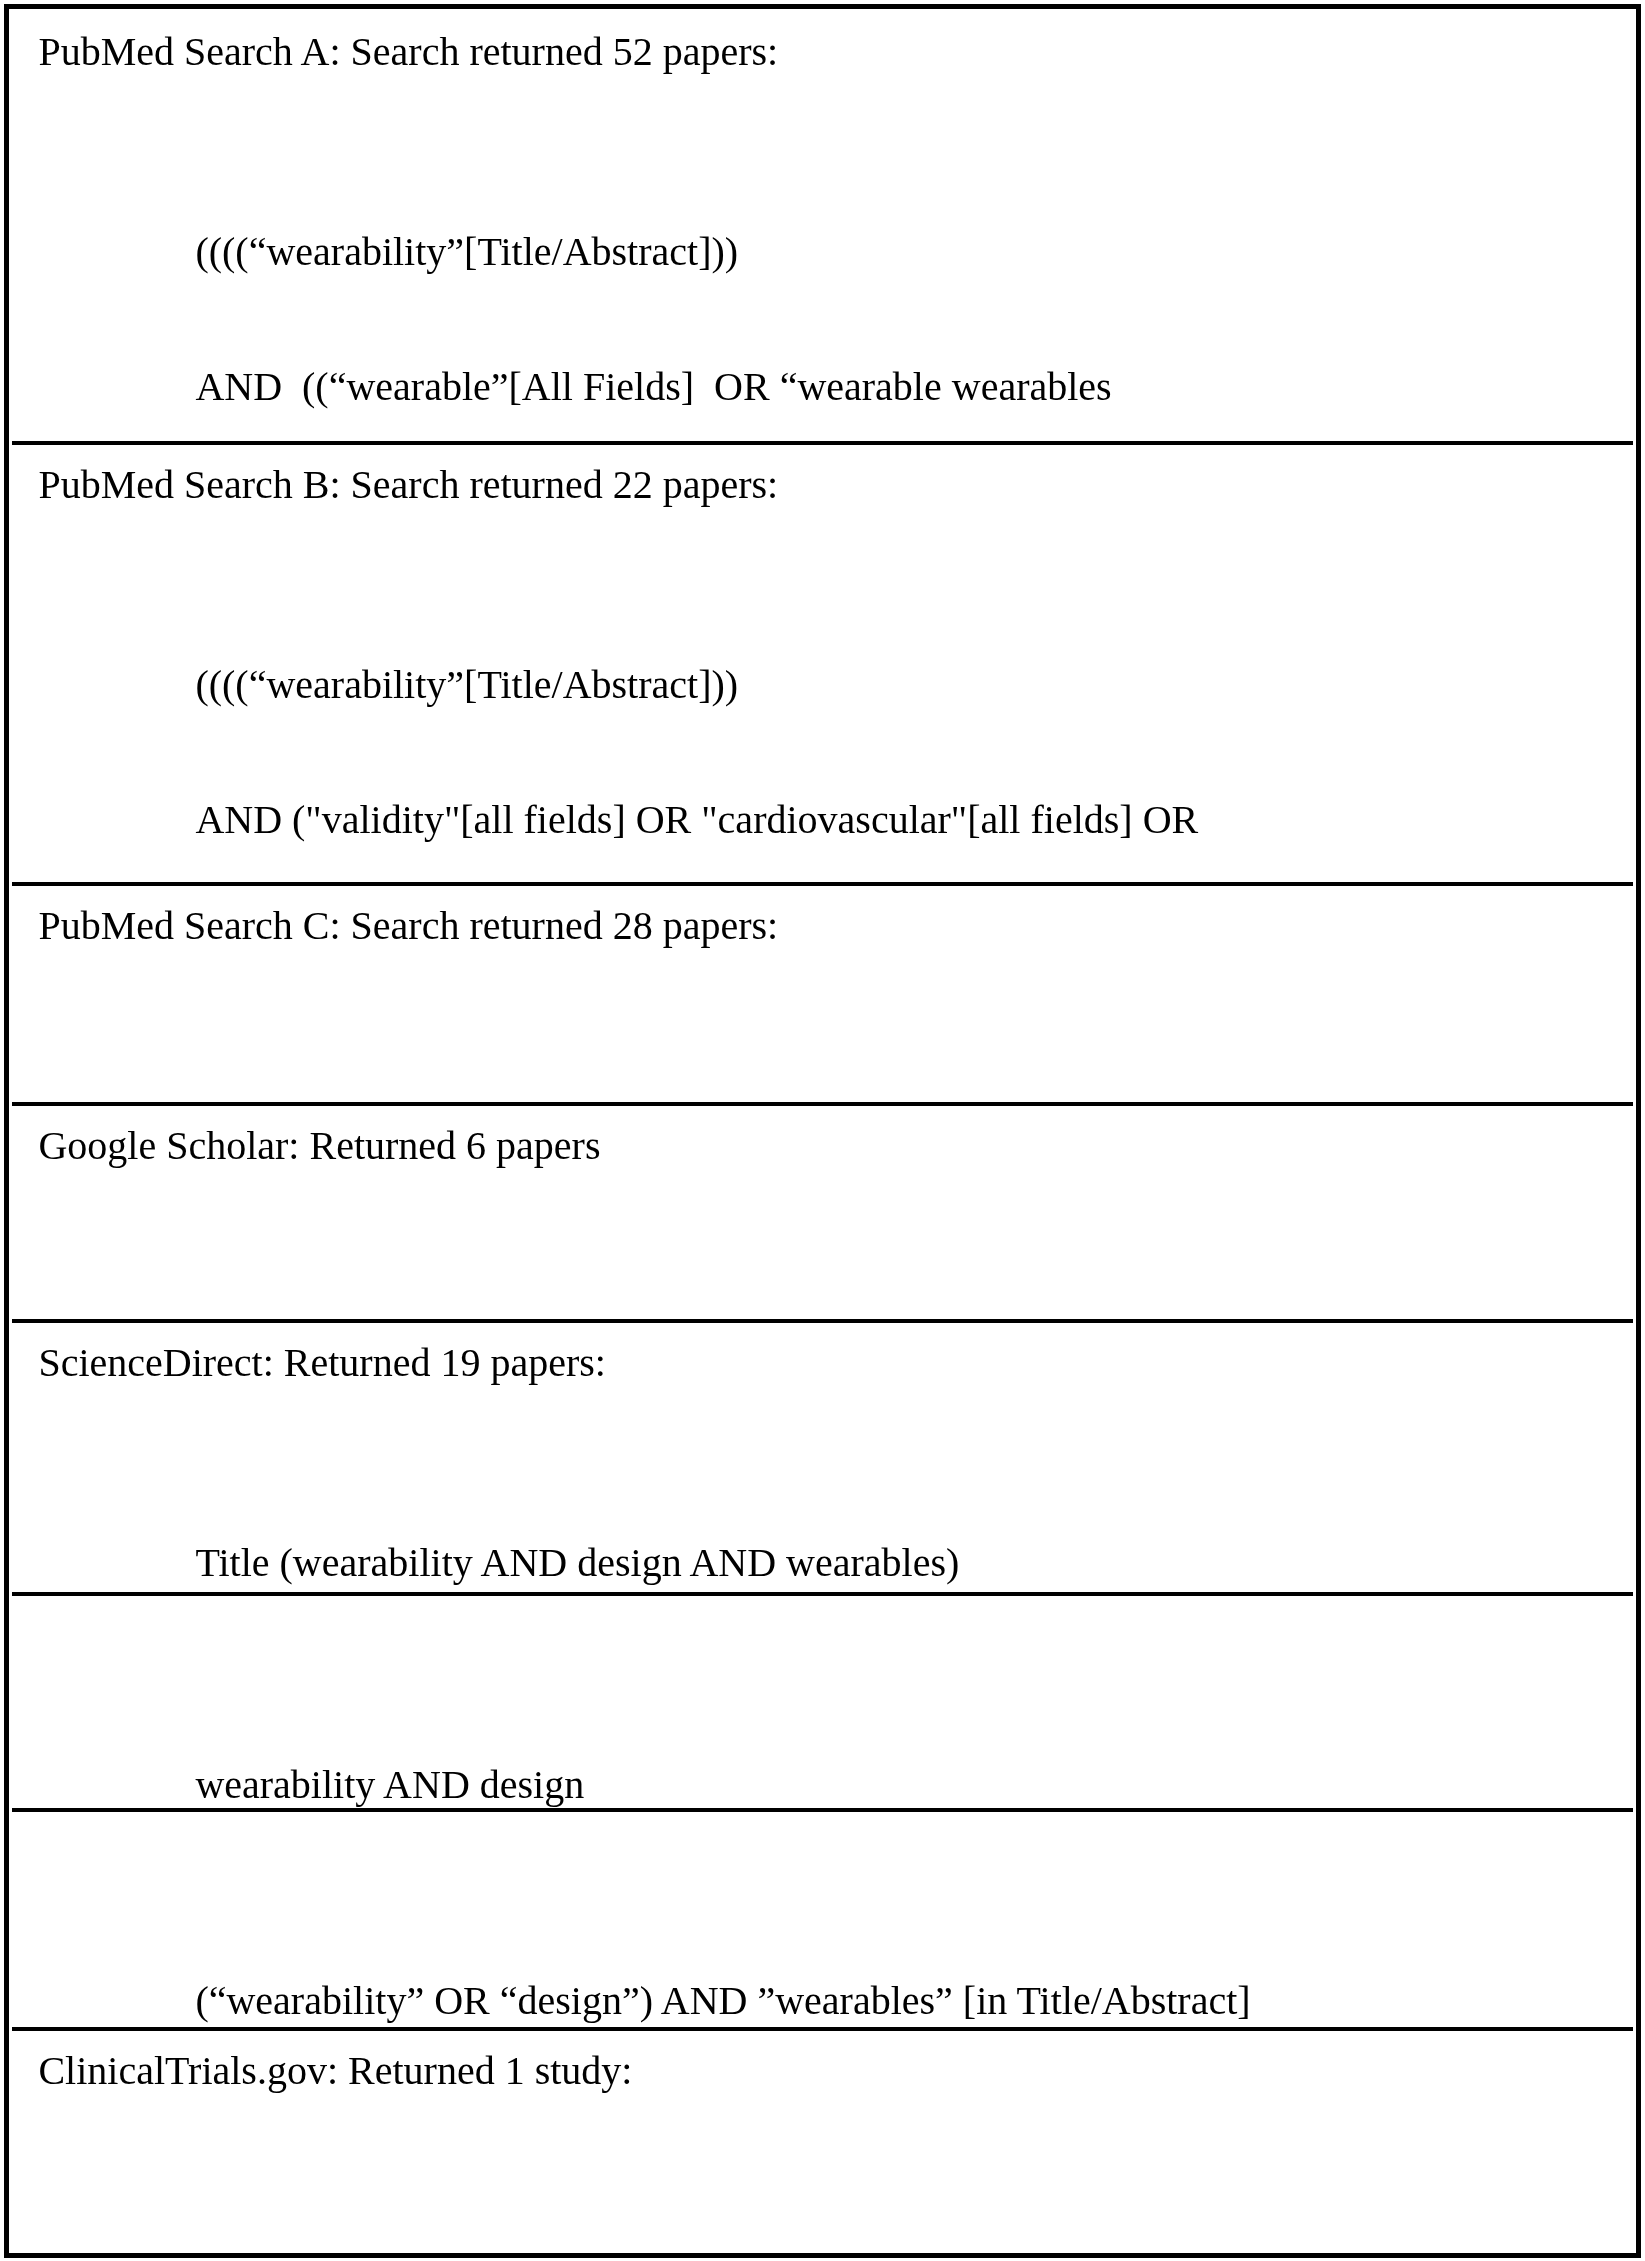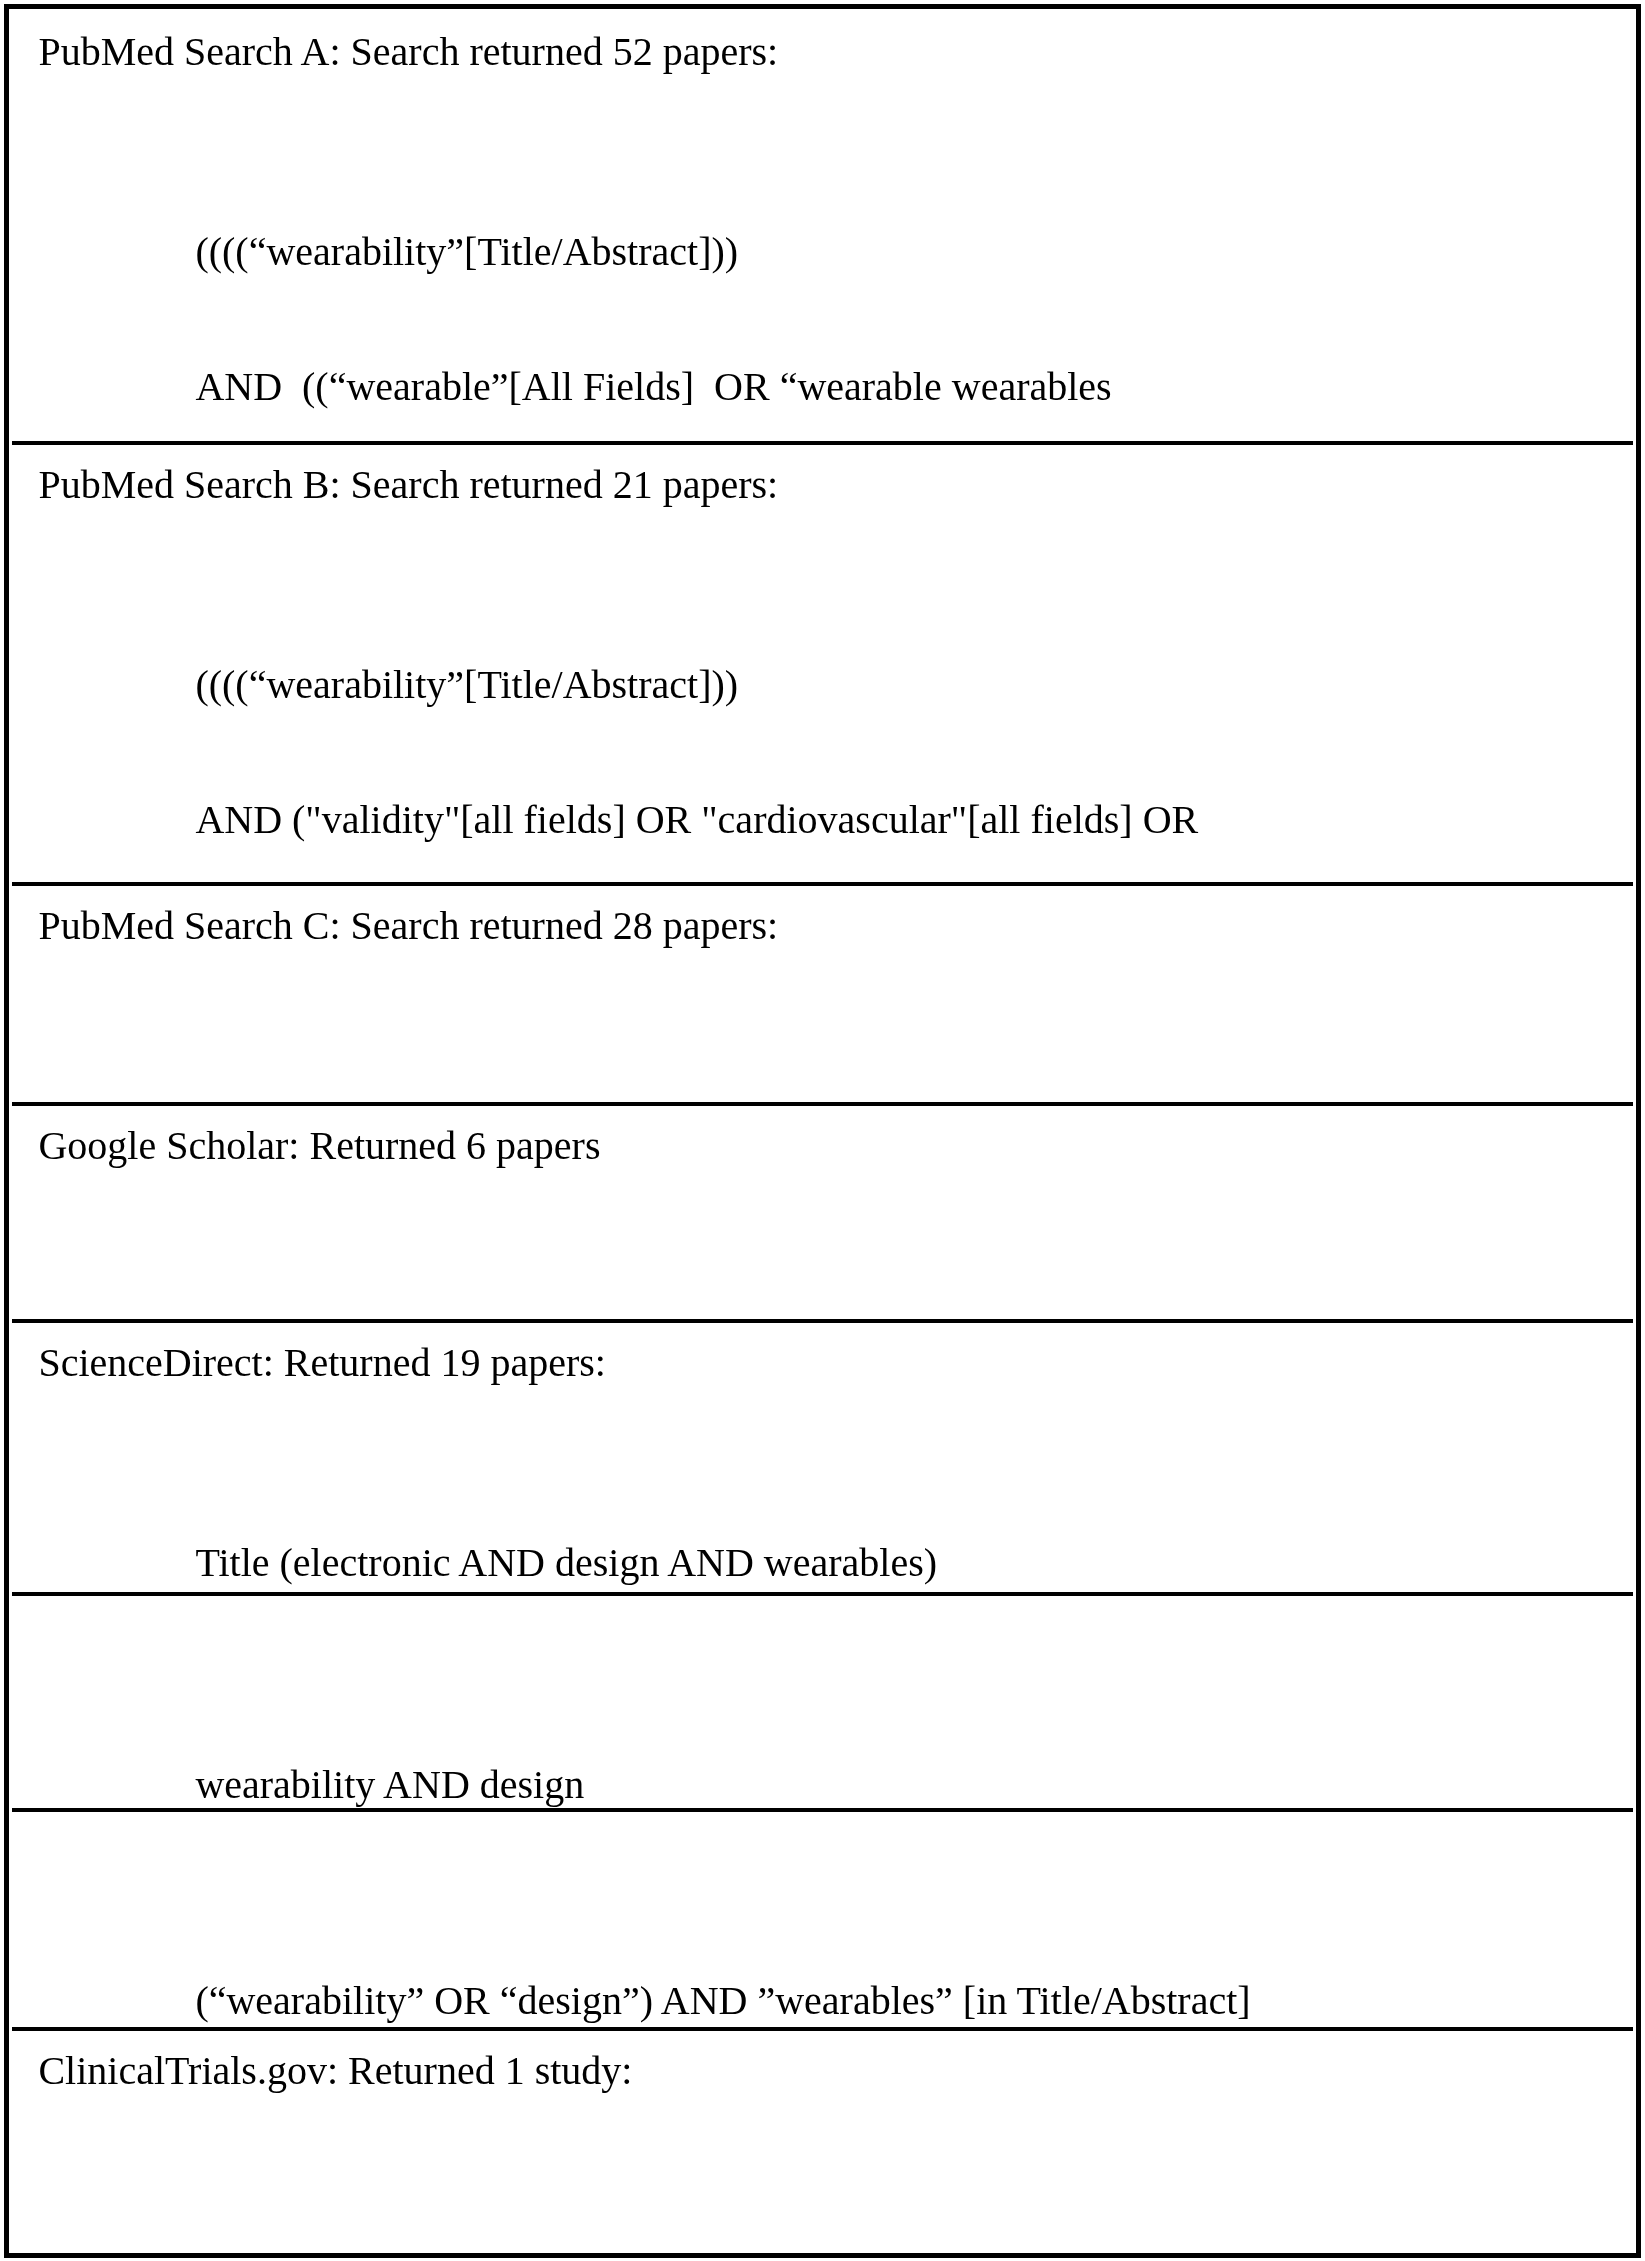--- a/index.html
+++ b/index.html
@@ -49,21 +49,21 @@
     <div class="query">
       <div>((((“wearability”[Title/Abstract]))</div>
       <div>AND  ((“wearable”[All Fields]  OR “wearable wearables</div>
       
       
       
     </div>
   </section>
 
   <section class="row">
-    <div class="row-header">PubMed Search B: Search returned 21 papers:</div>
+    <div class="row-header">PubMed Search B: Search returned 22 papers:</div>
     <div class="query">
       <div>((((“wearability”[Title/Abstract]))</div>
       <div>AND ("validity"[all fields] OR "cardiovascular"[all fields] OR</div>
       
       
       
     </div>
   </section>
 
   <section class="row">
@@ -76,21 +76,21 @@
   <section class="row">
     <div class="row-header">Google Scholar: Returned 6 papers</div>
     <div class="query">
       <div>intitle:wearability AND intitle:design AND intitle:wearables</div>
     </div>
   </section>
 
   <section class="row">
     <div class="row-header">ScienceDirect: Returned 19 papers:</div>
     <div class="query">
-      <div>Title (electronic AND design AND wearables)</div>
+      <div>Title (wearability AND design AND wearables)</div>
     </div>
   </section>
 
   <section class="row">
     <div class="query">
       <div>wearability AND design</div>
     </div>
   </section>
 
   <section class="row">

